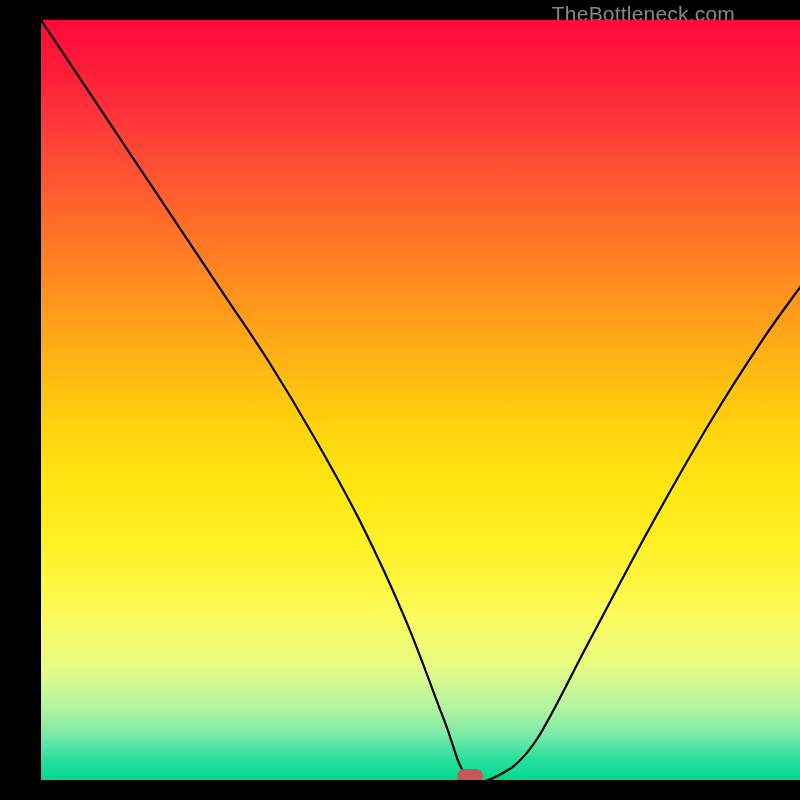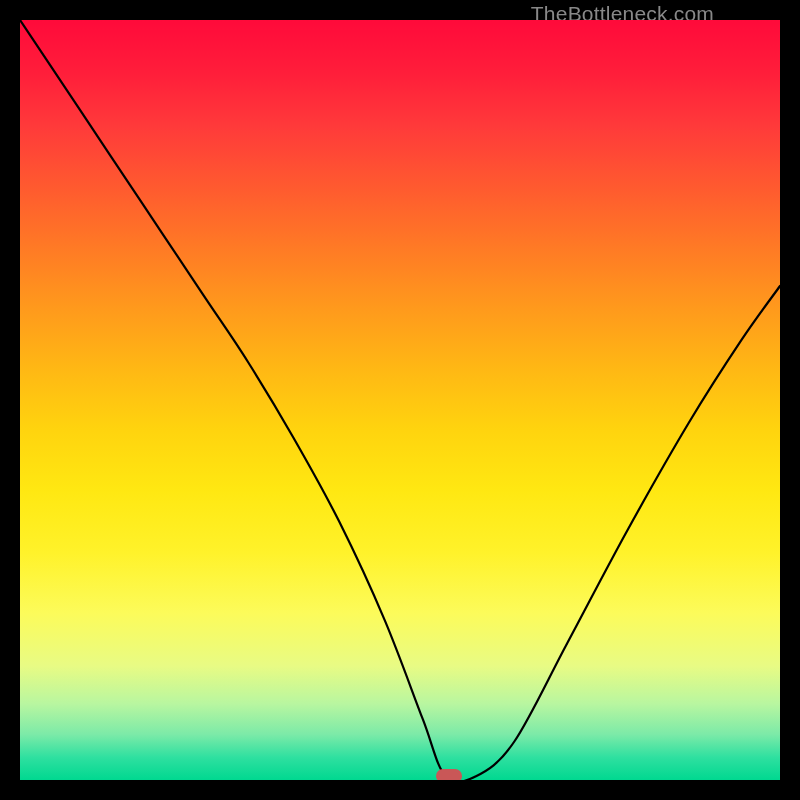--- a/index.html
+++ b/index.html
@@ -9,20 +9,21 @@
     height: 800px;
     background: #000;
     overflow: hidden;
     font-family: Arial, Helvetica, sans-serif;
   }
   .frame {
     position: relative;
     width: 724px;
     height: 800px;
     background: #000;
+    margin-left: 21px;
   }
   .plot {
     position: absolute;
     left: 20px;
     top: 20px;
     width: 760px;
     height: 760px;
     overflow: hidden;
   }
   .gradient {

